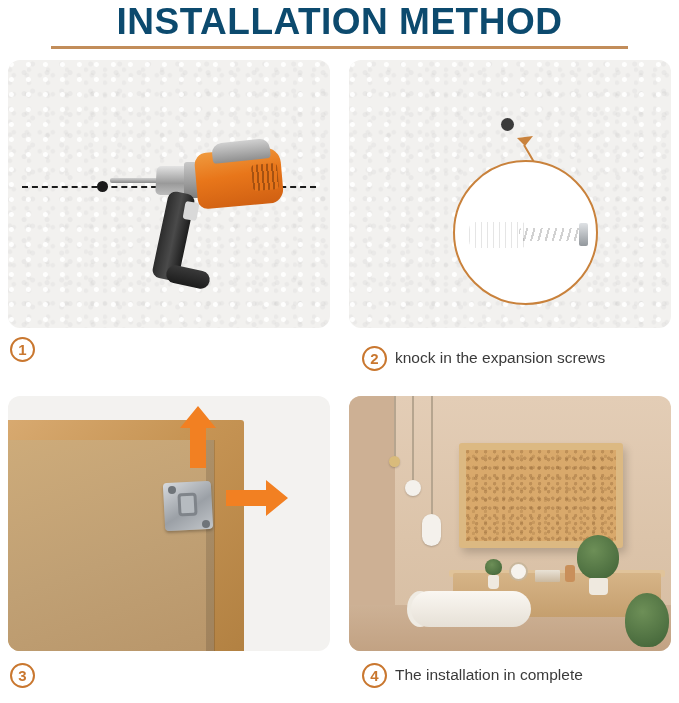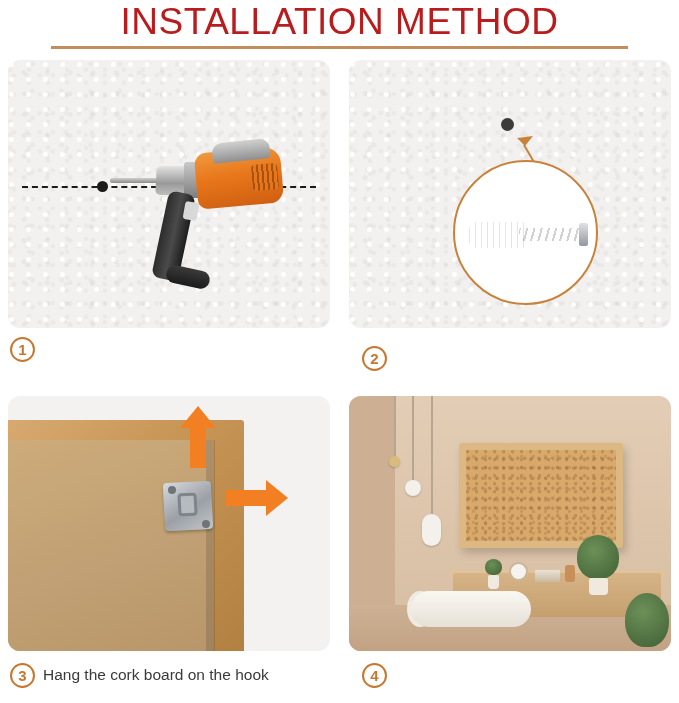--- a/index.html
+++ b/index.html
@@ -20,23 +20,23 @@
   
   .title-wrap {
     position: absolute;
     left: 0; top: 0;
     width: 679px;
     height: 50px;
     text-align: center;
   }
   .title {
     font-size: 37px;
-    font-weight: normal;
+    font-weight: bold;
     letter-spacing: 0.5px;
-    color: #b91c1c;
+    color: #0c4a6e;
     line-height: 44px;
     white-space: nowrap;
   }
   .title-rule {
     position: absolute;
     left: 51px;
     top: 46px;
     width: 577px;
     height: 3px;
     background: #c28d5a;
@@ -426,20 +426,21 @@
       </div>
     </div>
   </div>
 
   <div class="caption cap-a">
     <div class="num">1</div>
   </div>
 
   <div class="caption cap-b">
     <div class="num">2</div>
+    <div class="cap-text">knock in the expansion screws</div>
   </div>
 
   <div class="panel panel-c">
     <div class="board-bg">
       <div class="board-frame"></div>
       <div class="board-inner"></div>
       <div class="board-inner-shadow"></div>
       <div class="hook"></div>
       <div class="hook-slot"></div>
       <div class="hook-screw hs1"></div>
@@ -479,20 +480,20 @@
       <div class="plant pl1"></div>
       <div class="pot pot1"></div>
       <div class="plant pl2"></div>
       <div class="roll-end"></div>
       <div class="roll"></div>
     </div>
   </div>
 
   <div class="caption cap-c">
     <div class="num">3</div>
-    <div class="cap-text">Hang the cork board on the hook</div>
   </div>
 
   <div class="caption cap-d">
     <div class="num">4</div>
+    <div class="cap-text">The installation in complete</div>
   </div>
 
 </div>
 
 </body></html>

